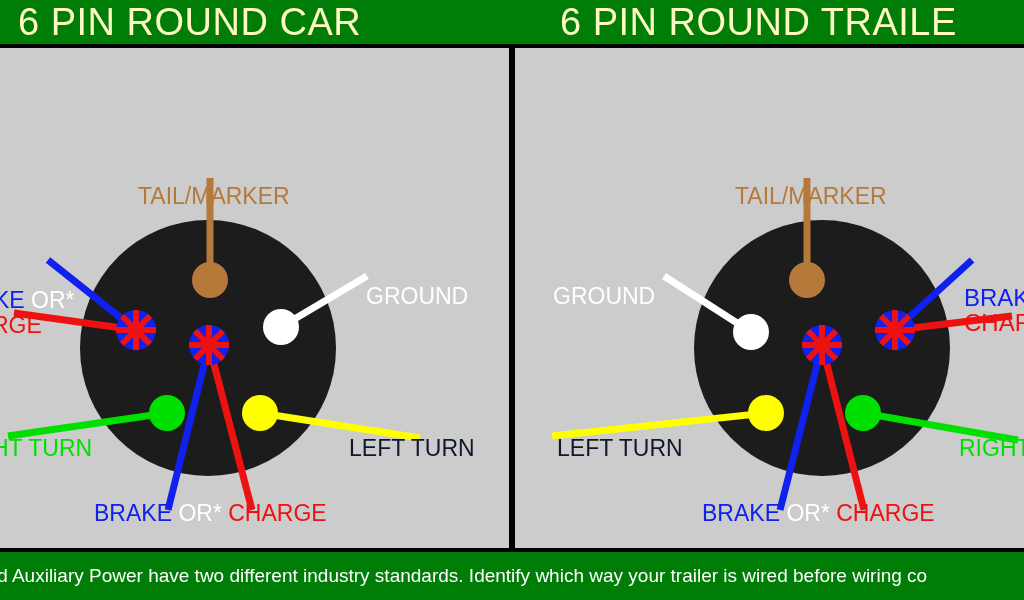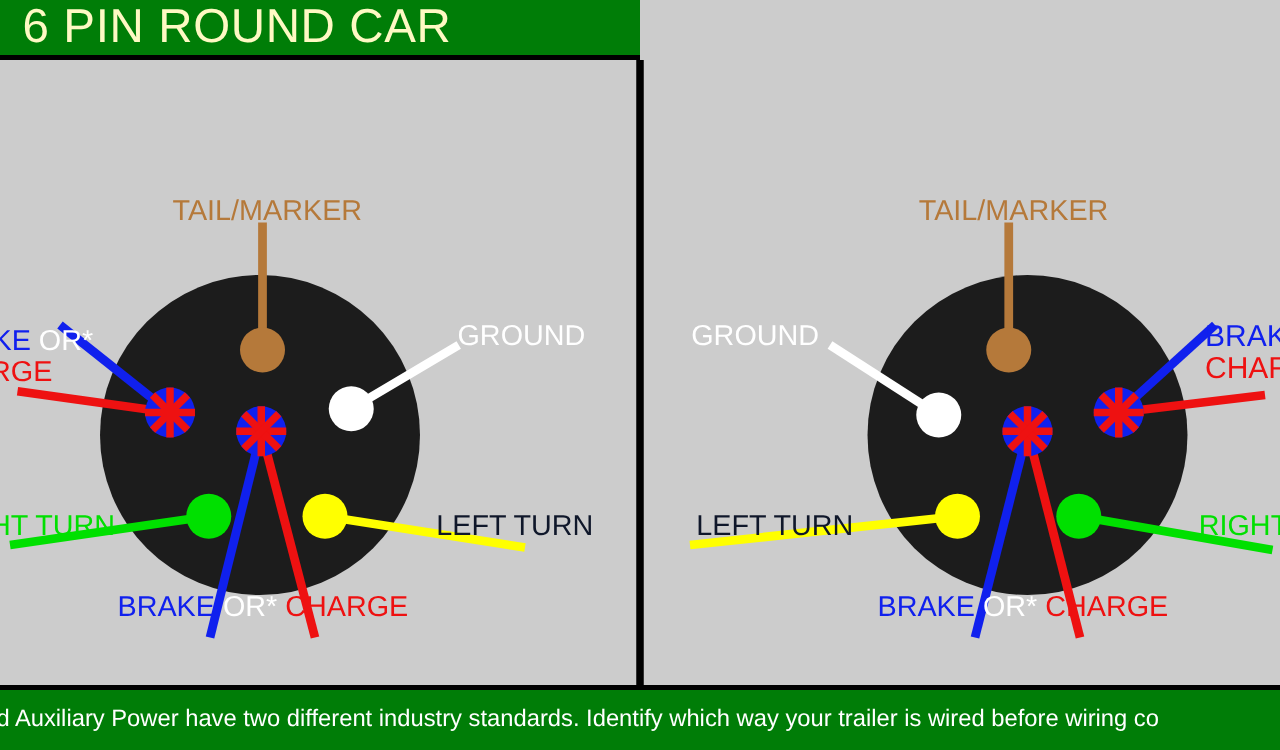--- a/index.html
+++ b/index.html
@@ -25,36 +25,39 @@
                color:#ffffff;font-size:19px;white-space:nowrap;}
 
   
   .panel{position:absolute;top:48px;height:500px;width:512px;background:#cccccc;overflow:hidden;}
   .panel.left{left:0;}
   .panel.right{left:512px;}
   #divider{position:absolute;left:509px;top:48px;width:6px;height:500px;background:#000;}
 
   .panel svg{position:absolute;left:0;top:0;width:512px;height:500px;overflow:visible;}
 
-  .lbl{position:absolute;font-size:23px;font-weight:400;white-space:nowrap;line-height:1.05;}
+  .lbl{position:absolute;font-size:23px;font-weight:400;white-space:nowrap;line-height:1.05;margin-top:28px;}
   .lbl.big{font-size:24px;}
   .c-brown{color:#b5793a;}
   .c-white{color:#ffffff;text-align:center;}
   .c-green{color:#00e000;}
   .c-yellow{color:#0f172a;}
   .c-blue{color:#1020ee;}
   .c-red{color:#ee1111;}
 </style>
 </head>
 <body>
 
 <div id="page">
 
   <div class="header-band left">
     <div class="header-text">6 PIN ROUND CAR</div>
+  </div>
+  <div class="header-band right">
+    <div class="header-text">6 PIN ROUND TRAILE</div>
   </div>
 
   <div class="panel left">
     <svg viewBox="0 0 512 500">
 
       <circle cx="208" cy="300" r="128" fill="#1c1c1c"></circle>
 
       <line x1="210" y1="232" x2="210" y2="130" stroke="#b5793a" stroke-width="7"></line>
       <line x1="281" y1="279" x2="367" y2="228" stroke="#ffffff" stroke-width="7"></line>
       <line x1="136" y1="282" x2="48" y2="212" stroke="#1020ee" stroke-width="7"></line>

